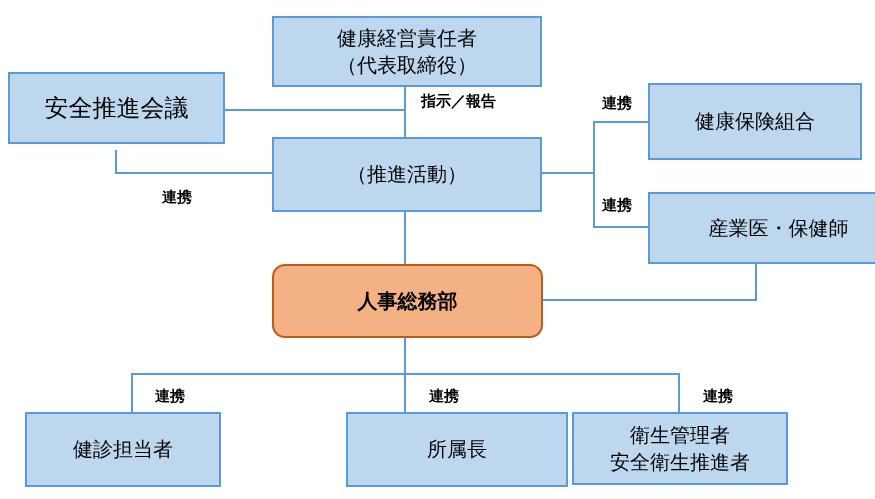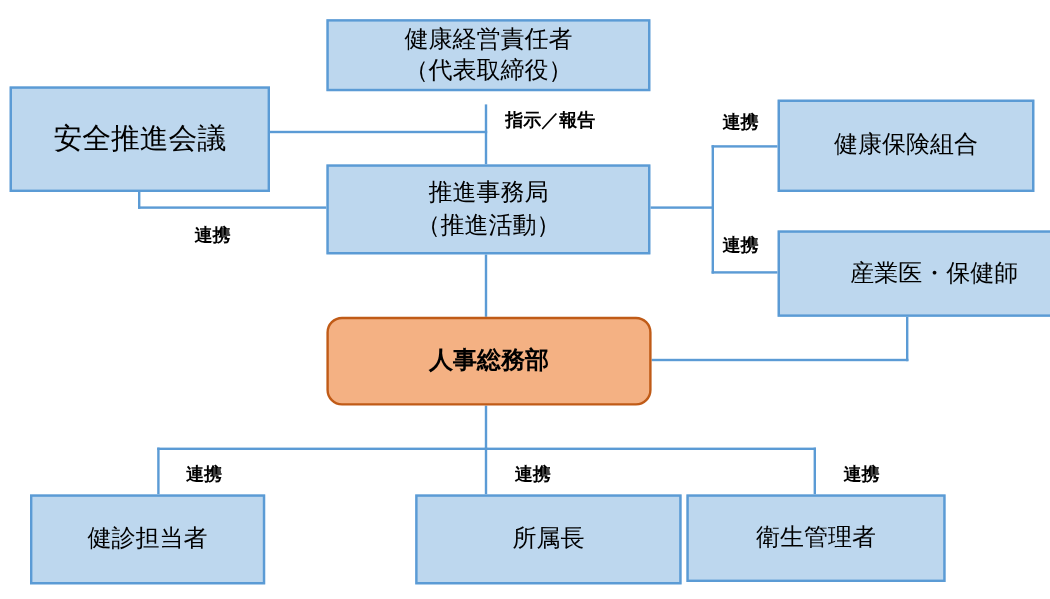--- a/index.html
+++ b/index.html
@@ -75,31 +75,30 @@
   <div class="vline" style="left:678px;top:373px;height:39px;"></div>
 
   <div class="edge-label" style="left:421px;top:93px;">指示／報告</div>
   <div class="edge-label" style="left:162px;top:189px;">連携</div>
   <div class="edge-label" style="left:602px;top:95px;">連携</div>
   <div class="edge-label" style="left:602px;top:197px;">連携</div>
   <div class="edge-label" style="left:155px;top:388px;">連携</div>
   <div class="edge-label" style="left:429px;top:388px;">連携</div>
   <div class="edge-label" style="left:703px;top:388px;">連携</div>
 
-  <div class="box" style="left:272px;top:16px;width:270px;height:60px;">
+  <div class="box" style="left:272px;top:16px;width:270px;height:71px;">
     <div>健康経営責任者</div>
     <div>（代表取締役）</div>
   </div>
 
-  <div class="box council" style="left:8px;top:72px;width:217px;height:88px;">
+  <div class="box council" style="left:8px;top:72px;width:217px;height:72px;">
     <div>安全推進会議</div>
   </div>
 
   <div class="box" style="left:272px;top:137px;width:270px;height:75px;">
-    <div>推進事務局</div>
     <div>（推進活動）</div>
   </div>
 
   <div class="box" style="left:648px;top:83px;width:214px;height:77px;">
     <div>健康保険組合</div>
   </div>
 
   <div class="box" style="left:648px;top:192px;width:261px;height:72px;">
     <div>産業医・保健師</div>
   </div>
@@ -111,15 +110,16 @@
   <div class="box" style="left:25px;top:412px;width:196px;height:75px;">
     <div>健診担当者</div>
   </div>
 
   <div class="box" style="left:298px;top:412px;width:222px;height:75px;margin-left:48px;">
     <div>所属長</div>
   </div>
 
   <div class="box" style="left:572px;top:412px;width:216px;height:73px;">
     <div>衛生管理者</div>
+    <div>安全衛生推進者</div>
   </div>
 
 </div>
 
 </body></html>

